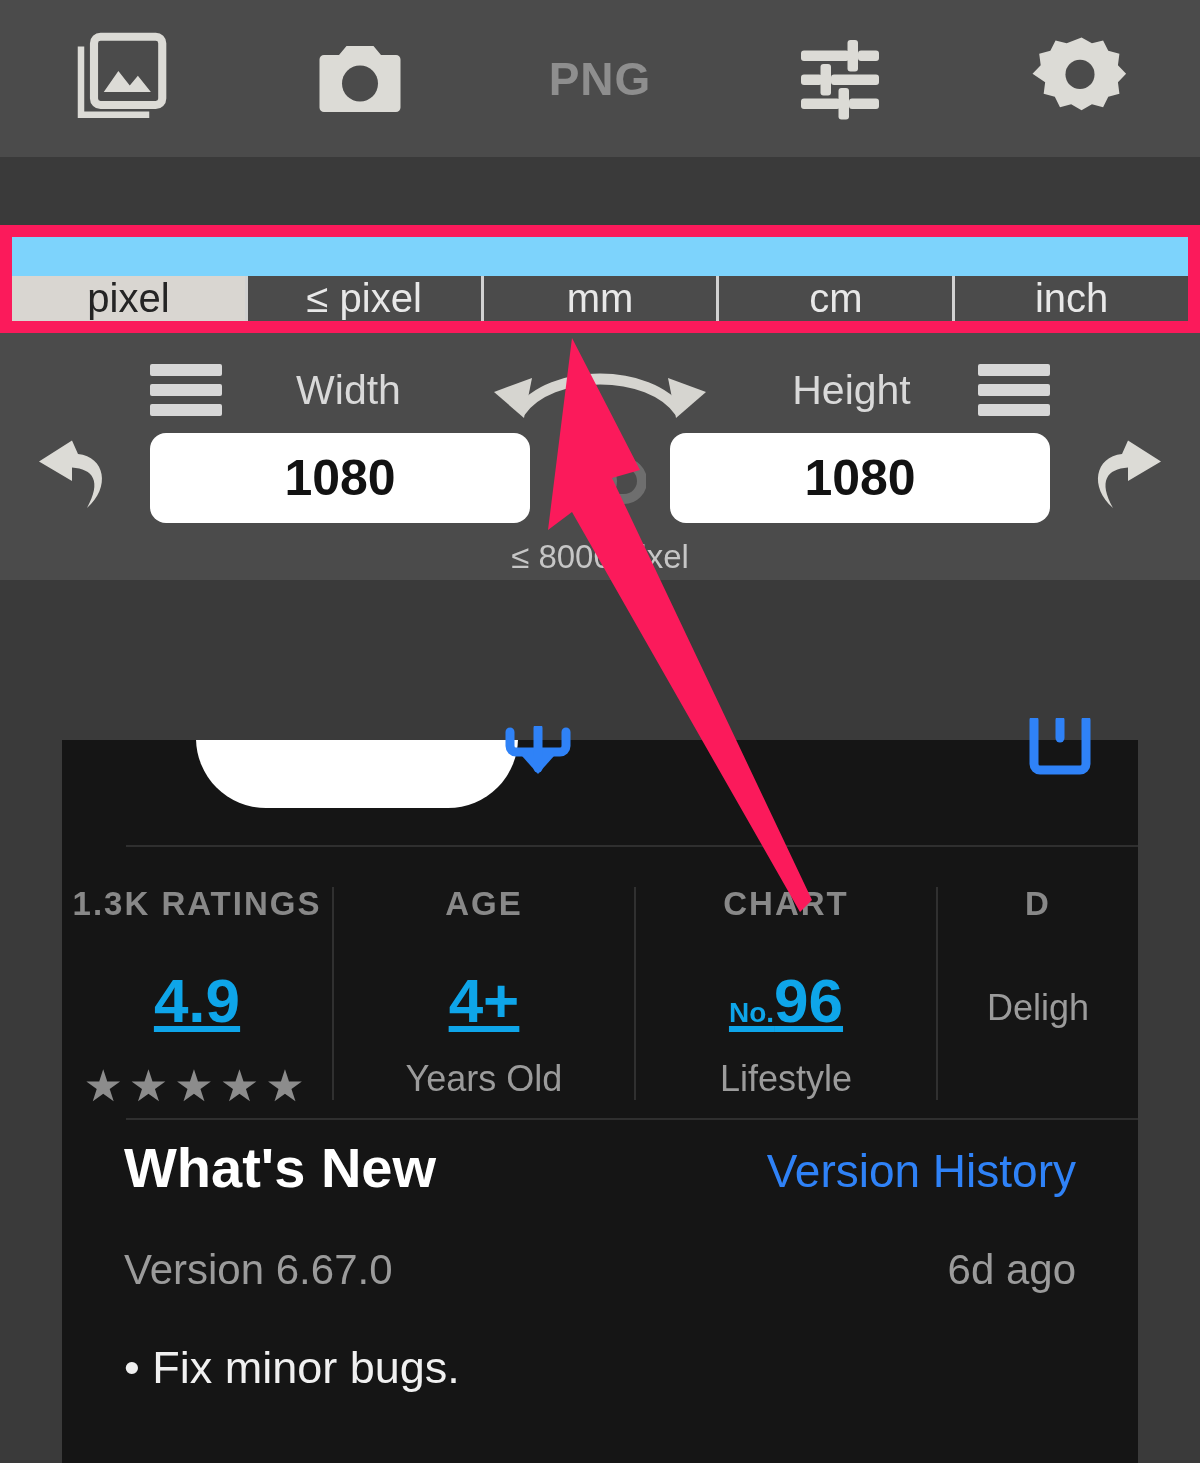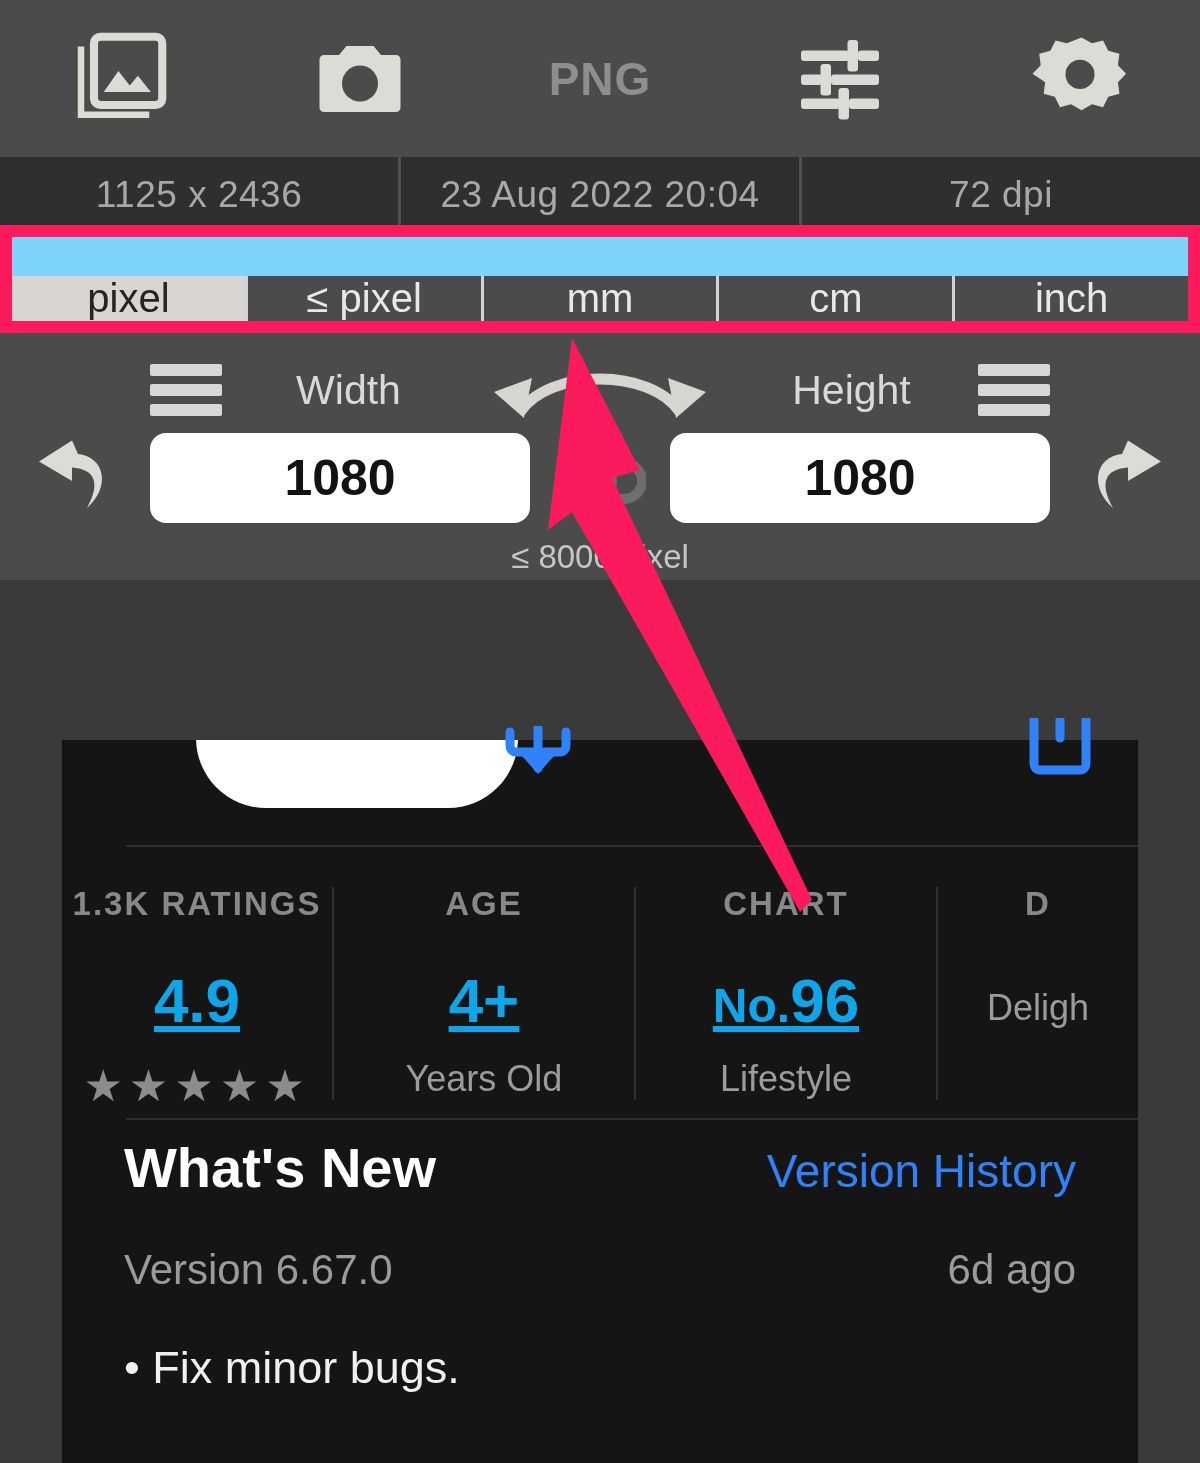--- a/index.html
+++ b/index.html
@@ -127,21 +127,21 @@
   .stat-sep{ width:2px; background:#303030; margin:22px 0 10px; }
   .stat-cap{
     color:#888888; font-size:33px; letter-spacing:2px; font-weight:700;
     white-space:nowrap;
   }
   .stat-val{
     color:#0ea5e9; font-size:62px; font-weight:700; margin-top:42px;
     white-space:nowrap;
     text-decoration:underline;
   }
-  .stat-val .small{ font-size:48px; font-weight:600; }
+  .stat-val .small{ font-size:28px; font-weight:600; }
   .stat-sub{
     color:#9b9b9b; font-size:36px; margin-top:22px; white-space:nowrap;
   }
   .stars{ margin-top:24px; color:#8c8c8c; font-size:44px; letter-spacing:6px; }
 
   .whatsnew{
     position:absolute; left:62px; top:1135px; width:1076px;
   }
   .wn-head{
     display:flex; align-items:baseline; justify-content:space-between;
@@ -215,25 +215,20 @@
     <div class="tb-btn">
       <span>
         <svg width="98" height="98" viewBox="0 0 64 64">
           <path fill="#dcdbd6" d="M32 4 l7 4 l7.5 -2 l3.5 7 l7.5 2 l-1 7.8 l5.5 5.7 l-5.5 5.7 l1 7.8 l-7.5 2 l-3.5 7 l-7.5 -2 l-7 4 l-7 -4 l-7.5 2 l-3.5 -7 l-7.5 -2 l1 -7.8 L-1 28.5 l5.5 -5.7 l-1 -7.8 l7.5 -2 l3.5 -7 L22 8 Z" transform="translate(1,0) scale(0.97) translate(1,1)"></path>
           <circle cx="32" cy="29" r="9.5" fill="#4b4b4b"></circle>
         </svg>
       </span>
     </div>
   </div>
 
-  <div class="infostrip">
-    <div class="info-cell">1125 x 2436</div>
-    <div class="info-cell">23 Aug 2022 20:04</div>
-    <div class="info-cell">72 dpi</div>
-  </div>
 
   <div class="highlight-box">
     <div class="unit-tabs">
       <div class="unit-tab selected">
         <span>pixel</span>
       </div>
       <div class="unit-tab">
         <span>≤ pixel</span>
       </div>
       <div class="unit-tab">

